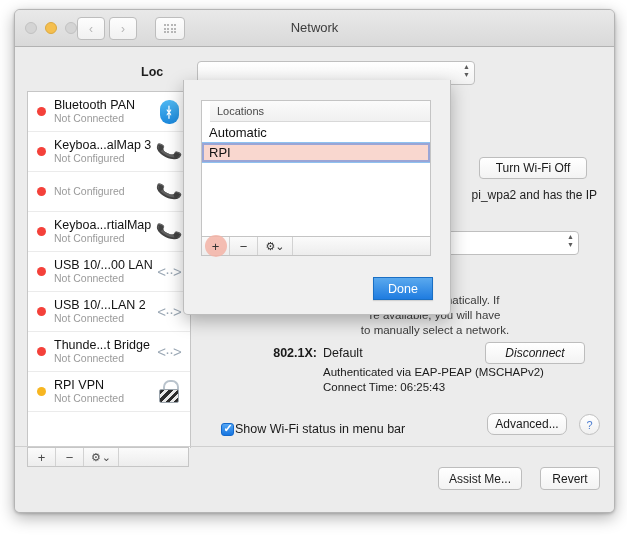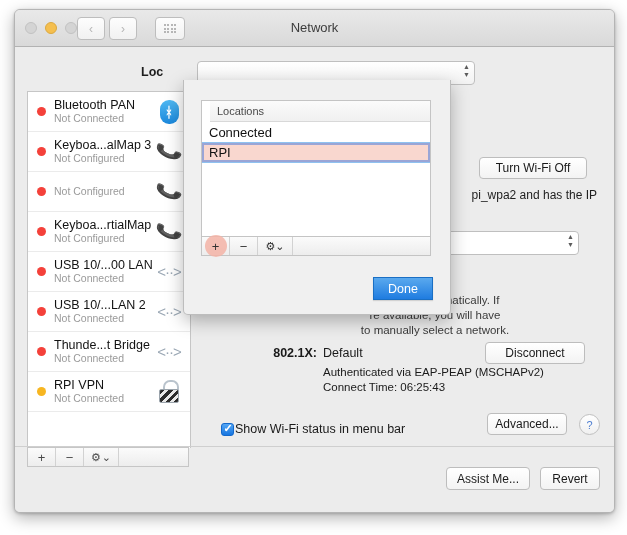--- a/index.html
+++ b/index.html
@@ -150,40 +150,40 @@
     position: absolute; left: 80px; top: 140px; width: 300px; height: 22px;
     background: #fff; border: 1px solid #bfbfbf; border-radius: 4px;
   }
   .netname-combo .steppers { position: absolute; right: 4px; top: 2px; display:flex; flex-direction: column; align-items:center; gap:2px; color:#5b5b5b; font-size: 7px; line-height: 6px; }
 
   .askjoin { position: absolute; left: 80px; top: 182px; font-size: 12.5px; color: #1a1a1a; }
   .askjoin-desc { position: absolute; left: 80px; top: 202px; width: 316px; font-size: 11.5px; color: #3b3b3b; line-height: 15px; text-align: center; }
 
   .x802-label { position: absolute; left: 0px; top: 255px; width: 120px; text-align: right; font-size: 12.5px; color: #1a1a1a; font-weight: bold; }
   .x802-value { position: absolute; left: 126px; top: 255px; font-size: 12.5px; color: #1a1a1a; }
-  .disconnect { position: absolute; left: 288px; top: 251px; width: 100px; height: 22px; }
+  .disconnect { position: absolute; left: 288px; top: 251px; width: 100px; height: 22px; font-style: italic; }
   .x802-detail { position: absolute; left: 126px; top: 274px; font-size: 11.5px; color: #1a1a1a; line-height: 15px; }
 
   
   .bottom-bar { position: absolute; left: 0; right: 0; bottom: 65px; height: 1px; background: #cfcfcf; }
   .checkrow { position: absolute; left: 206px; bottom: 76px; display: flex; align-items: center; gap: 1px; }
   .checkbox { width: 13px; height: 13px; border-radius: 3px; background: linear-gradient(to bottom,#55a7f5,#1675e0); border: 1px solid #1268cc; box-sizing: border-box; position: relative; }
   .checkbox::after { content: "✓"; position: absolute; left: 1.5px; top: -2px; color: #fff; font-size: 11px; font-weight: bold; }
   .checkrow span { font-size: 12.5px; color: #1a1a1a; }
-  .advanced { position: absolute; right: 47px; bottom: 77px; width: 80px; height: 22px; }
+  .advanced { position: absolute; right: 47px; bottom: 77px; width: 80px; height: 22px; border-radius: 7px; }
   .helpbtn {
     position: absolute; right: 14px; bottom: 77px;
     width: 19px; height: 19px; border-radius: 50%;
     background: linear-gradient(to bottom,#ffffff,#f0f0f0);
     border: 1px solid #c0c0c0;
     display: flex; align-items: center; justify-content: center;
     font-size: 11px; color: #4f7fd1;
   }
   .footer-btns { position: absolute; right: 14px; bottom: 22px; display: flex; gap: 10px; }
-  .footer-btns .btn { height: 23px; min-width: 60px; }
+  .footer-btns .btn { height: 23px; min-width: 60px; margin-left: 8px; }
 
   
   .sheet {
     position: absolute; left: 168px; top: 33px;
     width: 266px; height: 234px;
     background: #f0f0f0;
     border: 1px solid #bdbdbd;
     border-top: none;
     border-radius: 0 0 5px 5px;
     box-shadow: 0 6px 18px rgba(0,0,0,0.28);
@@ -428,21 +428,21 @@
       <div class="helpbtn">?</div>
 
       <div class="footer-btns">
         <div class="btn">Assist Me...</div>
         <div class="btn">Revert</div>
       </div>
 
       <div class="sheet">
         <div class="sheet-list">
           <div class="list-head">Locations</div>
-          <div class="list-row">Connected</div>
+          <div class="list-row">Automatic</div>
           <div class="list-row editing">RPI</div>
         </div>
         <div class="sheet-toolbar">
           <div class="stbtn pressed">
               <span>+</span>
             </div>
           <div class="stbtn">
               <span>−</span>
             </div>
           <div class="stbtn gear">

